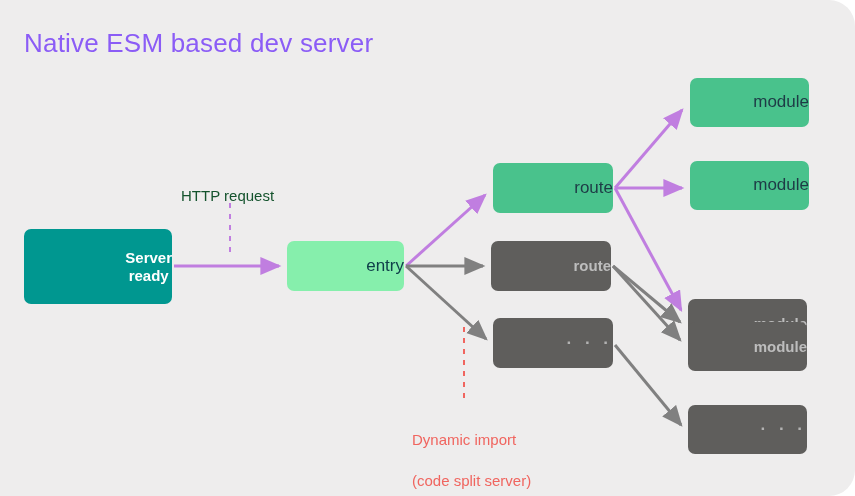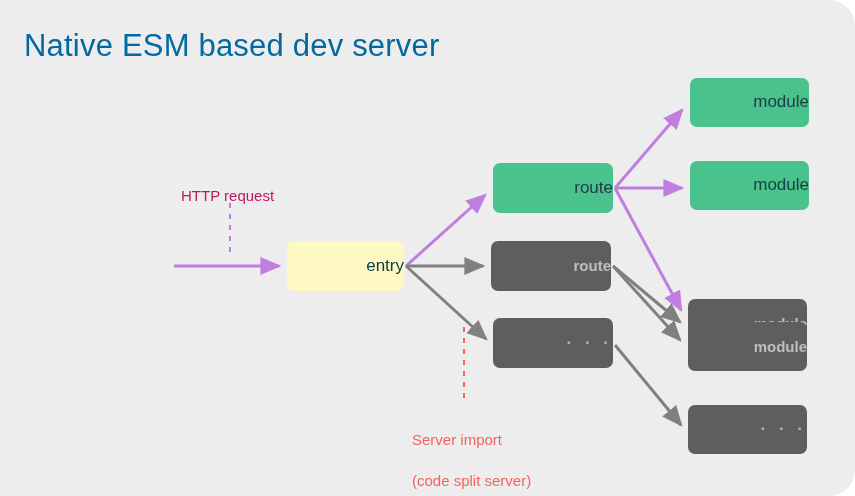--- a/index.html
+++ b/index.html
@@ -13,23 +13,23 @@
     height: 496px;
     background: #eeeded;
     border-radius: 0 26px 26px 0;
     overflow: hidden;
     font-family: "Liberation Sans", sans-serif;
   }
   #title {
     position: absolute;
     left: 24px;
     top: 28px;
-    font-size: 31px;
+    font-size: 26px;
     font-weight: 400;
-    color: #0369a1;
+    color: #8b5cf6;
     letter-spacing: 0.2px;
     white-space: nowrap;
   }
   svg#wires {
     position: absolute;
     left: 0;
     top: 0;
     width: 855px;
     height: 496px;
   }
@@ -43,21 +43,21 @@
     text-align: center;
     line-height: 1.2;
   }
   .node-server {
     background: #009790;
     color: #ffffff;
     font-weight: bold;
     font-size: 15px;
   }
   .node-entry {
-    background: #fef9c3;
+    background: #86efac;
     color: #10404a;
     font-size: 17px;
   }
   .node-green {
     background: #49c28c;
     color: #1e3b46;
     font-size: 17px;
   }
   .node-gray {
     background: #5f5e5c;
@@ -71,21 +71,21 @@
     letter-spacing: 4px;
     font-size: 17px;
   }
   .caption {
     position: absolute;
     font-size: 15px;
     line-height: 1.35;
     white-space: pre-line;
   }
   .caption-http {
-    color: #be185d;
+    color: #14532d;
   }
   .caption-dynamic {
     color: #f0655f;
   }
 </style>
 </head>
 <body>
 
 <div id="slide">
 
@@ -119,20 +119,26 @@
 
     <line x1="613" y1="266" x2="680" y2="340" stroke="#808080" stroke-width="3" marker-end="url(#arrow-gray)"></line>
 
     <line x1="615" y1="345" x2="681" y2="425" stroke="#808080" stroke-width="3" marker-end="url(#arrow-gray)"></line>
 
     <line x1="230" y1="203" x2="230" y2="253" stroke="#c07ee0" stroke-width="2" stroke-dasharray="5,6"></line>
 
     <line x1="464" y1="327" x2="464" y2="400" stroke="#f0655f" stroke-width="2" stroke-dasharray="5,6"></line>
   </svg>
 
+  <div class="node node-server" style="left:24px; top:229px; width:148px; height:75px;">
+    <span>
+      <span>Server</span><br>
+      <span>ready</span>
+    </span>
+  </div>
 
   <div class="node node-entry" style="left:287px; top:241px; width:117px; height:50px;">
     <span>entry</span>
   </div>
 
   <div class="node node-green" style="left:493px; top:163px; width:120px; height:50px;">
     <span>route</span>
   </div>
 
   <div class="node node-gray" style="left:491px; top:241px; width:120px; height:50px;">
@@ -159,17 +165,17 @@
     <span>module</span>
   </div>
 
   <div class="node node-gray dots" style="left:688px; top:405px; width:119px; height:49px;">
     <span>· · ·</span>
   </div>
 
   <div class="caption caption-http" style="left:181px; top:186px;">HTTP request</div>
 
   <div class="caption caption-dynamic" style="left:412px; top:410px;">
-    <div>Server import</div>
+    <div>Dynamic import</div>
     <div>(code split server)</div>
   </div>
 
 </div>
 
 </body></html>

